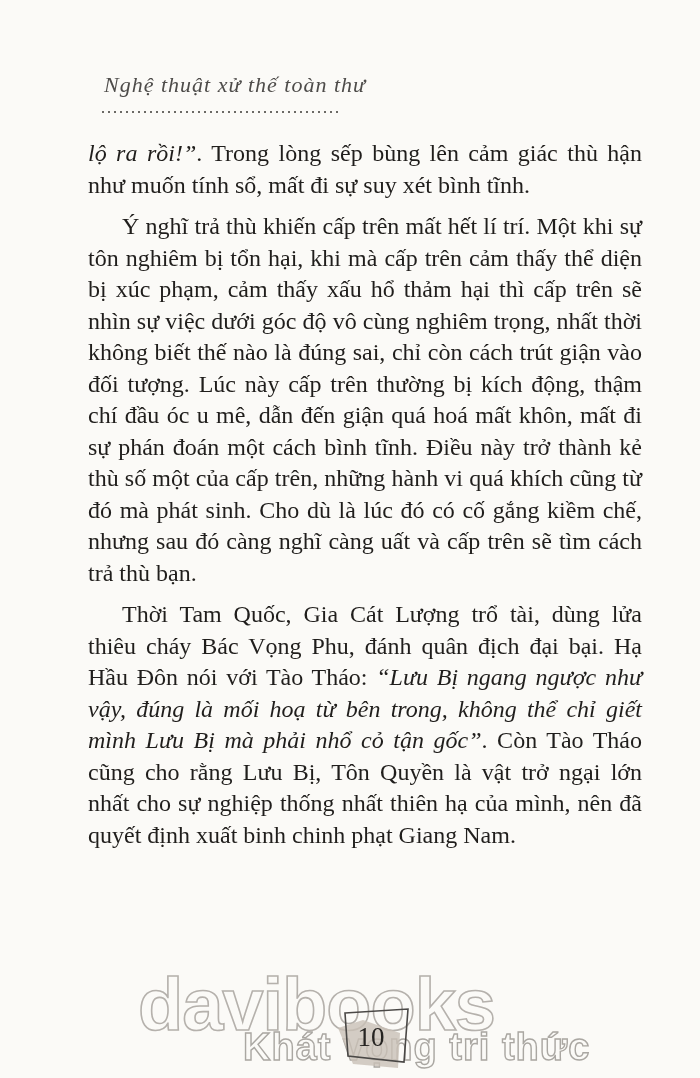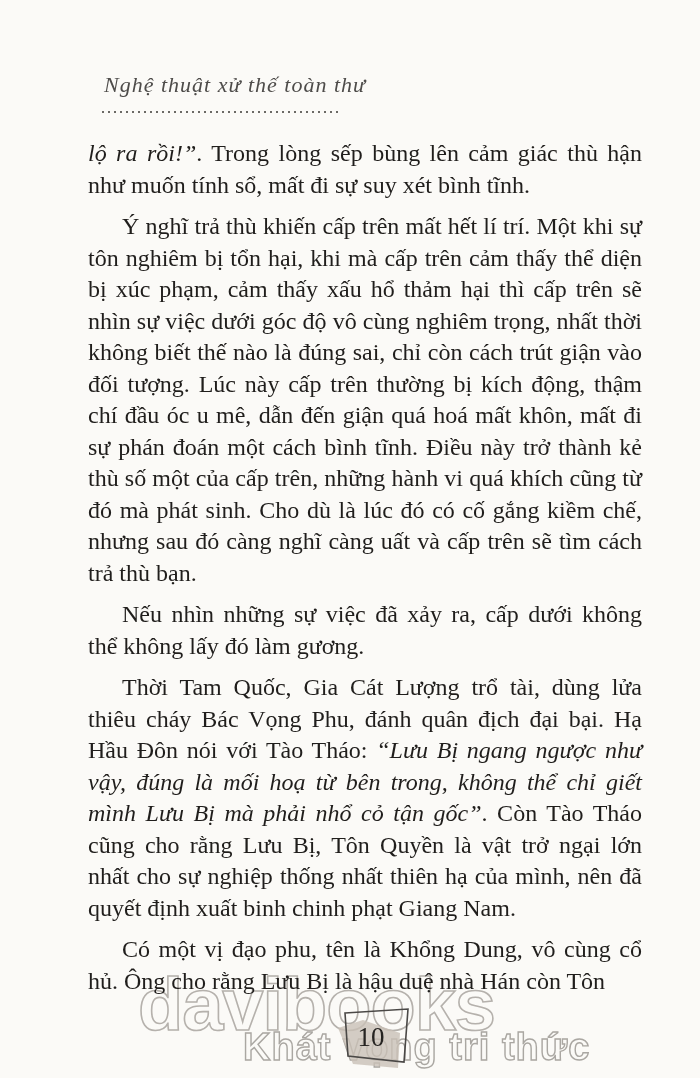--- a/index.html
+++ b/index.html
@@ -86,25 +86,23 @@
 <div class="page">
 
   <div class="running-head">Nghệ thuật xử thế toàn thư</div>
   <div class="dotted-rule"></div>
 
   <main class="body-text">
     <p><span class="it">lộ ra rồi!”</span><span>. Trong lòng sếp bùng lên cảm giác thù hận như muốn tính sổ, mất đi sự suy xét bình tĩnh.</span></p>
 
     <p class="ind">Ý nghĩ trả thù khiến cấp trên mất hết lí trí. Một khi sự tôn nghiêm bị tổn hại, khi mà cấp trên cảm thấy thể diện bị xúc phạm, cảm thấy xấu hổ thảm hại thì cấp trên sẽ nhìn sự việc dưới góc độ vô cùng nghiêm trọng, nhất thời không biết thế nào là đúng sai, chỉ còn cách trút giận vào đối tượng. Lúc này cấp trên thường bị kích động, thậm chí đầu óc u mê, dẫn đến giận quá hoá mất khôn, mất đi sự phán đoán một cách bình tĩnh. Điều này trở thành kẻ thù số một của cấp trên, những hành vi quá khích cũng từ đó mà phát sinh. Cho dù là lúc đó có cố gắng kiềm chế, nhưng sau đó càng nghĩ càng uất và cấp trên sẽ tìm cách trả thù bạn.</p>
 
-    <p class="ind">Nếu nhìn những sự việc đã xảy ra, cấp dưới không thể không lấy đó làm gương.</p>
 
     <p class="ind"><span>Thời Tam Quốc, Gia Cát Lượng trổ tài, dùng lửa thiêu cháy Bác Vọng Phu, đánh quân địch đại bại. Hạ Hầu Đôn nói với Tào Tháo: </span><span class="it">“Lưu Bị ngang ngược như vậy, đúng là mối hoạ từ bên trong, không thể chỉ giết mình Lưu Bị mà phải nhổ cỏ tận gốc”</span><span>. Còn Tào Tháo cũng cho rằng Lưu Bị, Tôn Quyền là vật trở ngại lớn nhất cho sự nghiệp thống nhất thiên hạ của mình, nên đã quyết định xuất binh chinh phạt Giang Nam.</span></p>
 
-    <p class="ind">Có một vị đạo phu, tên là Khổng Dung, vô cùng cổ hủ. Ông cho rằng Lưu Bị là hậu duệ nhà Hán còn Tôn</p>
   </main>
 
   <div class="wm wm-brand">davibooks</div>
 
   <div class="wm wm-slogan">Khát vọng tri thức</div>
 
   <svg class="page-num-svg" width="90" height="76" viewBox="0 0 90 76">
     <polygon points="8,28 33,20 70,33 68,68 23,64" fill="#c9c0b6" opacity="0.8"></polygon>
     <polygon points="15,13 78,9 74,62 18,56" fill="none" stroke="#4a4846" stroke-width="1.6"></polygon>
     <text x="41" y="46" text-anchor="middle" class="page-num-text">10</text>

